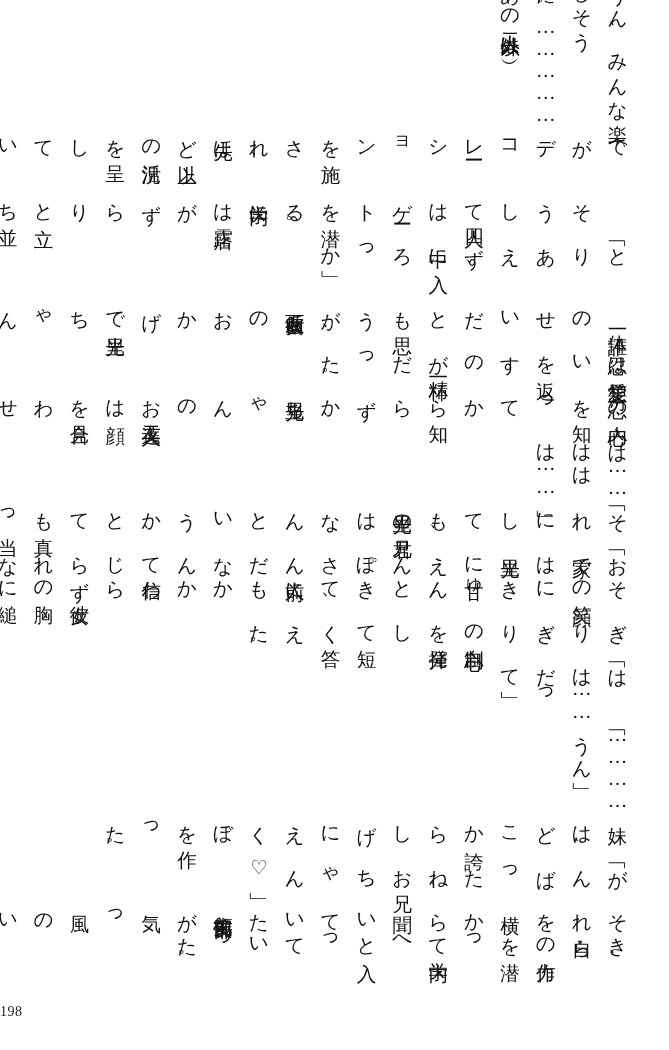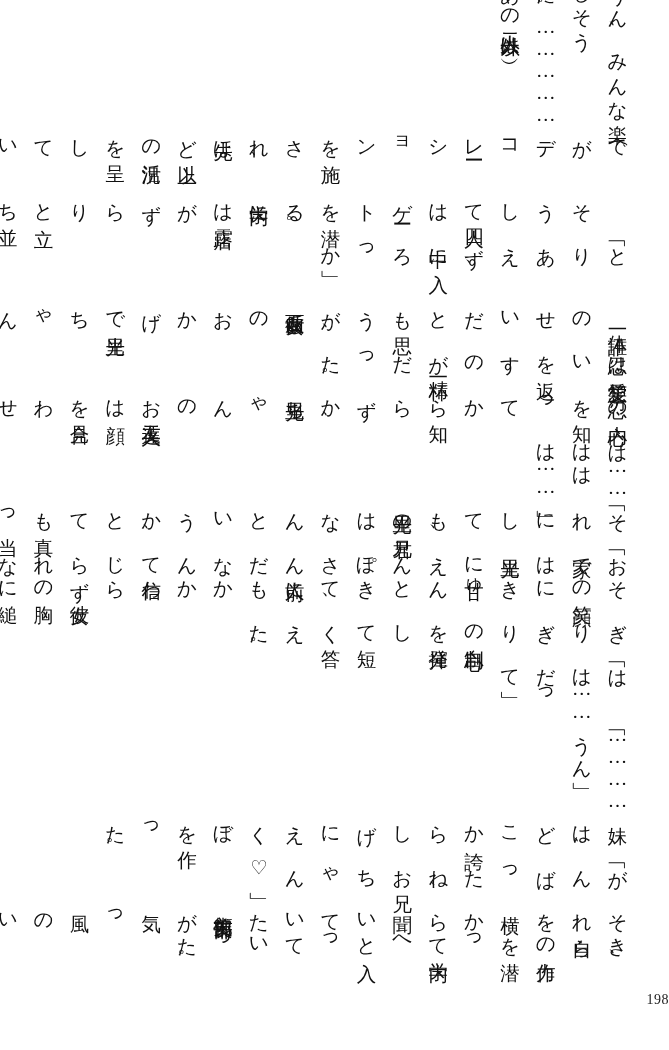--- a/index.html
+++ b/index.html
@@ -54,24 +54,24 @@
     padding: 0;
     white-space: pre-wrap;
     word-break: break-all;
     font-weight: 400;
   }
   .indent {
     padding-top: 20px;
   }
   #page-number {
     position: absolute;
-    bottom: 42px;
+    bottom: 30px;
     left: 0;
     width: 100%;
-    text-align: right;
+    text-align: left;
     font-size: 14px;
     font-family: "Liberation Serif", "DejaVu Serif", serif;
     color: #222222;
     letter-spacing: 0.5px;
   }
 </style>
 </head>
 <body>
 
 <div id="page">

